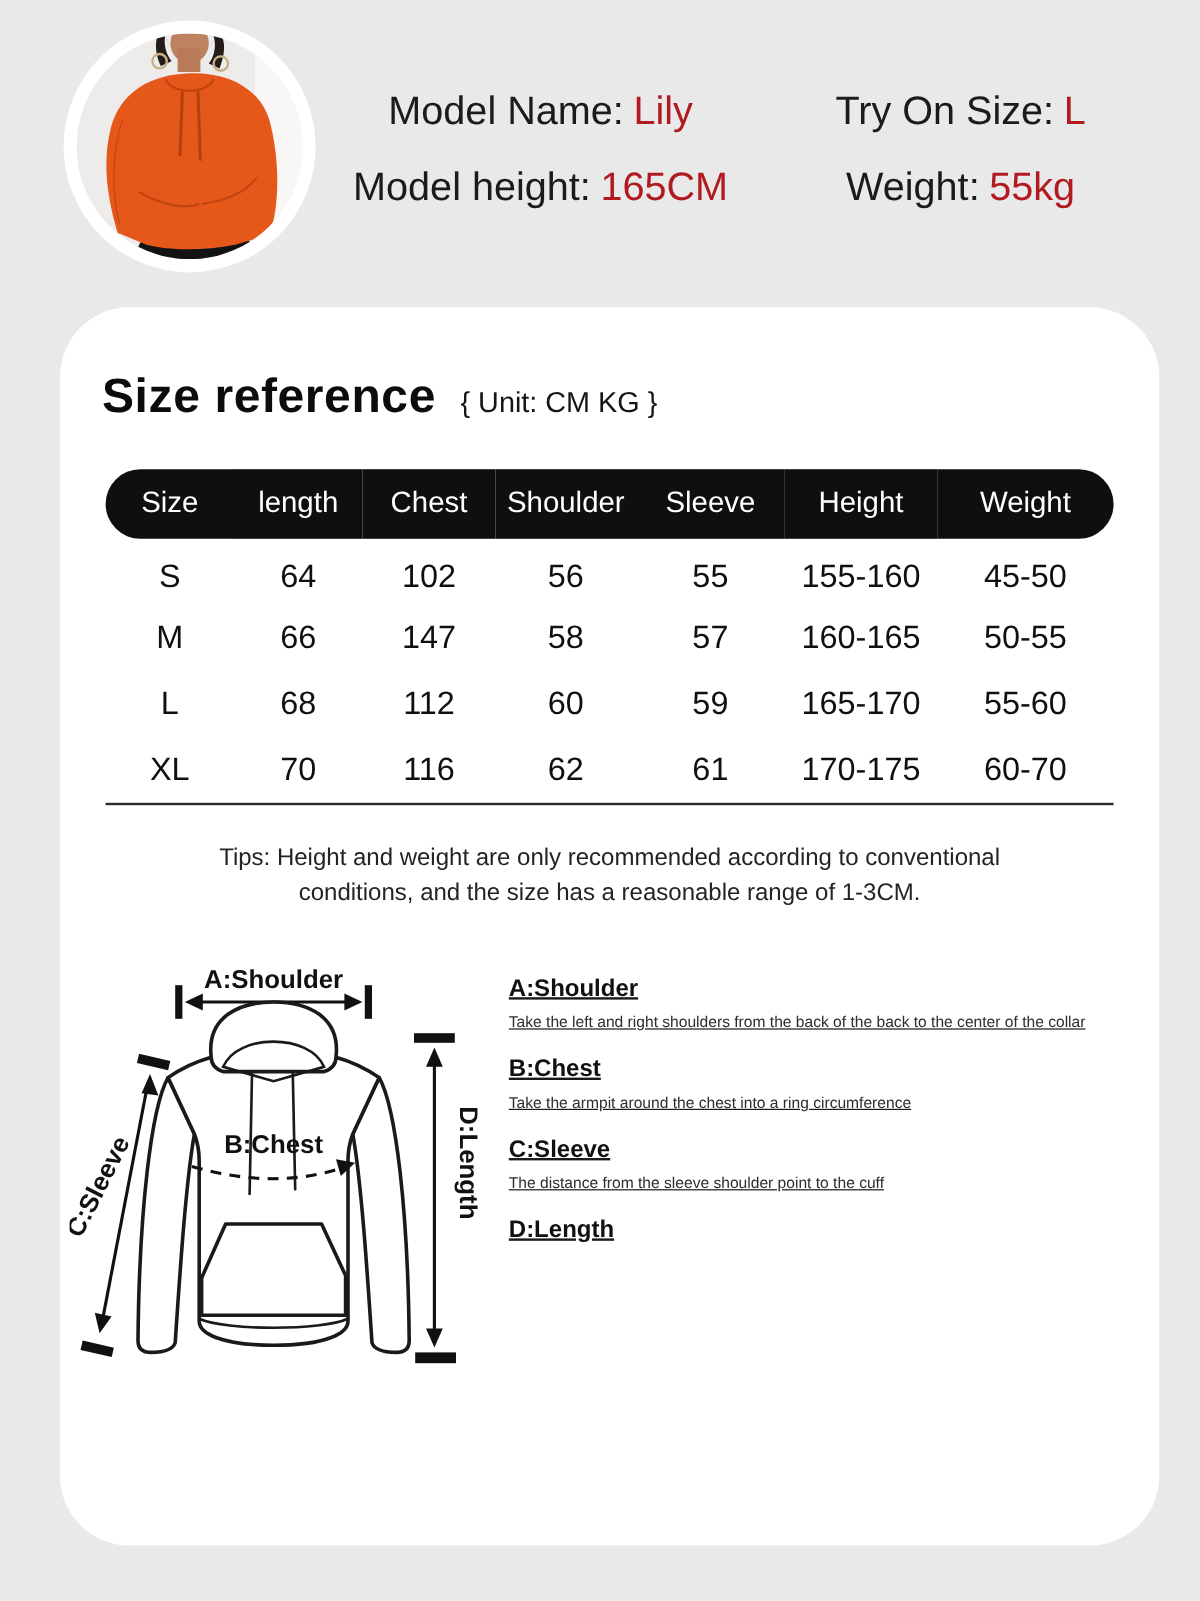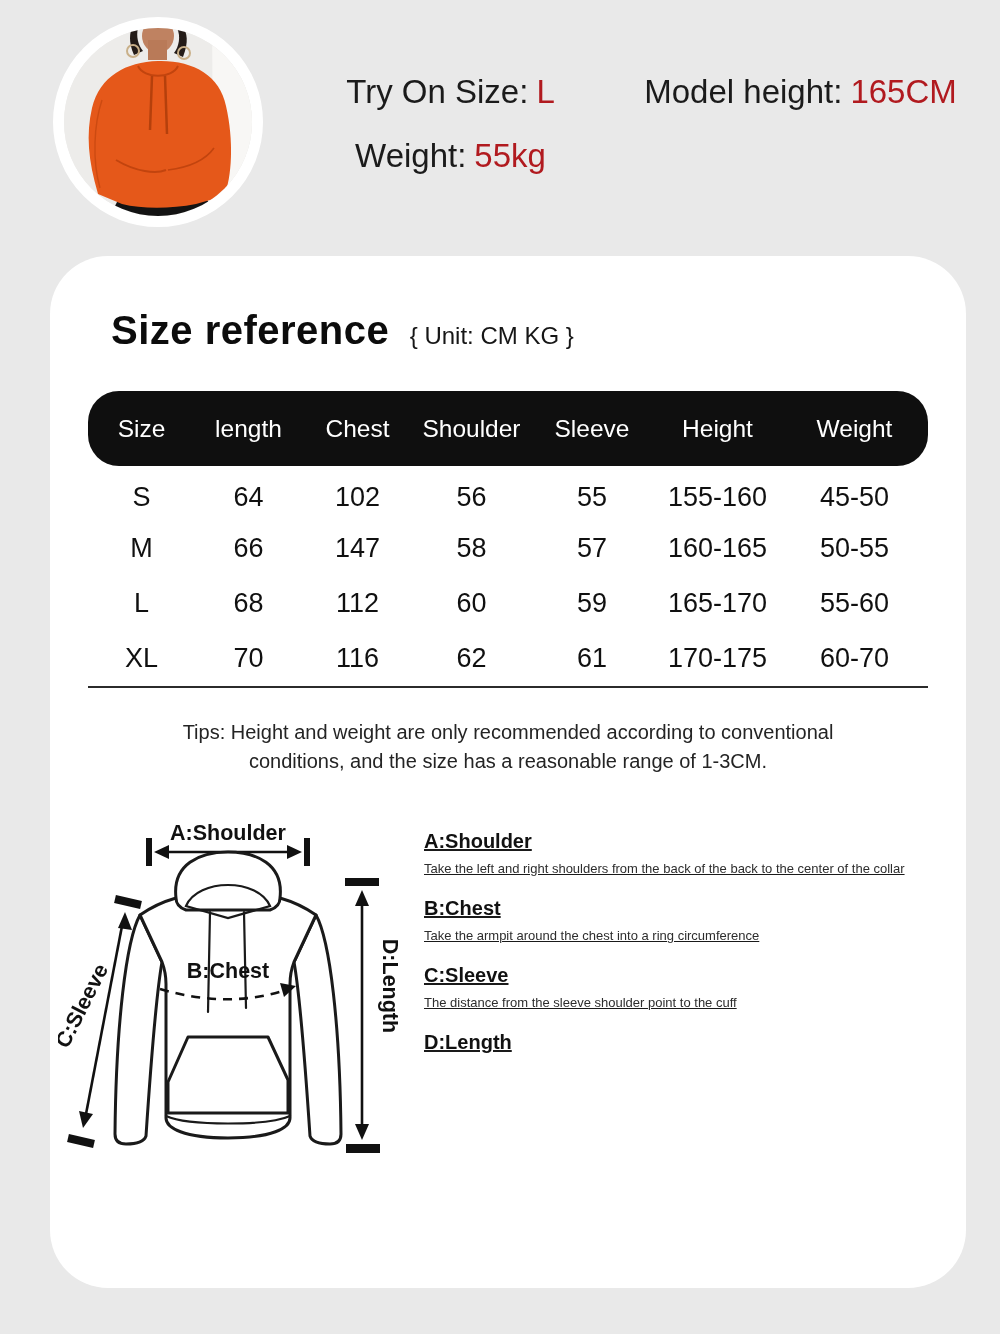--- a/index.html
+++ b/index.html
@@ -41,21 +41,21 @@
   .info-value { color:#b11a1f; margin-left:8px; }
 
   
   .card {
     position:absolute; left:50px; top:256px;
     width:916px; height:1032px;
     background:#ffffff;
     border-radius:58px;
     padding-top:52px;
   }
-  .card-head { padding-left:61px; }
+  .card-head { padding-left:35px; }
   .card-title {
     display:inline;
     font-size:40px;
     font-weight:bold;
     color:#0c0c0c;
     letter-spacing:0.5px;
   }
   .unit-note { font-size:24px; color:#161616; margin-left:16px; }
 
   
@@ -64,21 +64,21 @@
     border-spacing:0;
     margin:38px auto 0 auto;
     width:840px;
     border-bottom:2px solid #2b2b2b;
   }
   .size-table thead th {
     background:#0f0f0f;
     color:#ffffff;
     font-weight:normal;
     font-size:24.5px;
-    height:75px;
+    height:58px;
     text-align:center;
   }
   .size-table thead th:first-child { border-radius:31px 0 0 31px; }
   .size-table thead th:last-child  { border-radius:0 31px 31px 0; }
   .size-table tbody td {
     text-align:center;
     font-size:27px;
     color:#101010;
     height:55px;
   }
@@ -137,20 +137,21 @@
     <path d="M28,80 C36,48 62,34 94,33 C128,32 156,47 162,78 C170,112 168,150 160,168 L132,176 C106,181 78,181 58,176 L34,166 C24,132 22,106 28,80 Z" fill="#e5581a"></path>
     <path d="M74,38 C80,51 108,51 114,38" fill="none" stroke="#c2440e" stroke-width="2"></path>
     <path d="M88,48 L86,102 M101,48 L103,106" fill="none" stroke="#b5400c" stroke-width="2.5"></path>
     <path d="M52,132 C72,144 92,146 102,142" fill="none" stroke="#c2440e" stroke-width="2"></path>
     <path d="M150,120 C140,134 120,140 104,142" fill="none" stroke="#c2440e" stroke-width="1.6"></path>
     <path d="M38,72 C30,96 28,132 36,160" fill="none" stroke="#c2440e" stroke-width="1.4" opacity="0.7"></path>
   </svg>
 </div>
 
 <div class="model-info">
+  <div class="info-item"><span>Model Name:</span><span class="info-value">Lily</span></div>
   <div class="info-item"><span>Try On Size:</span><span class="info-value">L</span></div>
   <div class="info-item"><span>Model height:</span><span class="info-value">165CM</span></div>
   <div class="info-item"><span>Weight:</span><span class="info-value">55kg</span></div>
 </div>
 
 <section class="card">
 
   <div class="card-head">
     <h1 class="card-title">Size reference</h1>
     <span class="unit-note">{ Unit: CM KG }</span>

